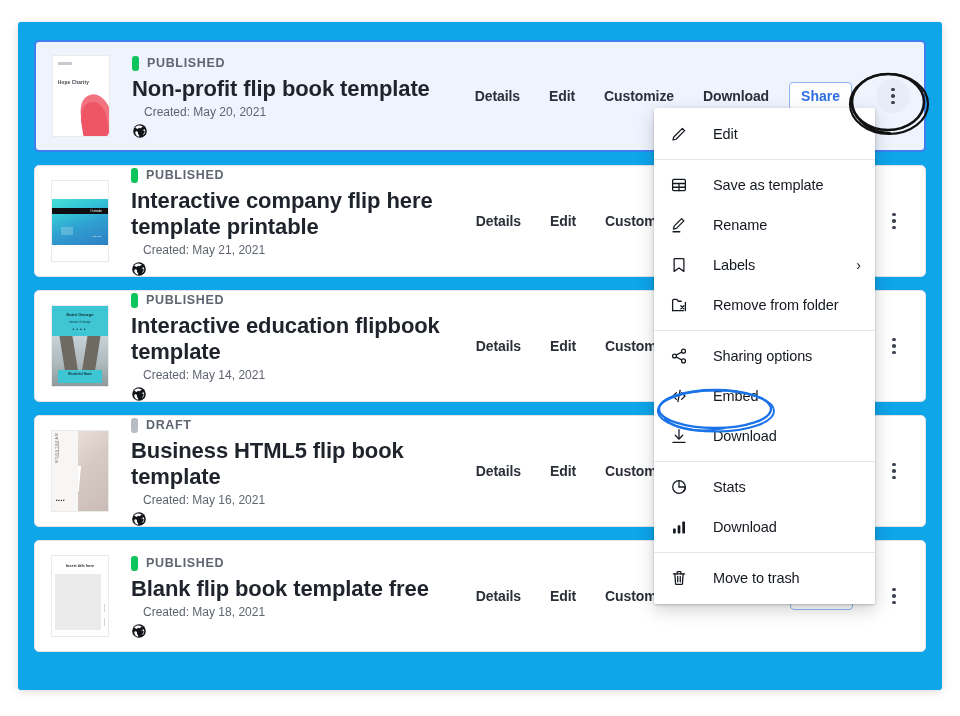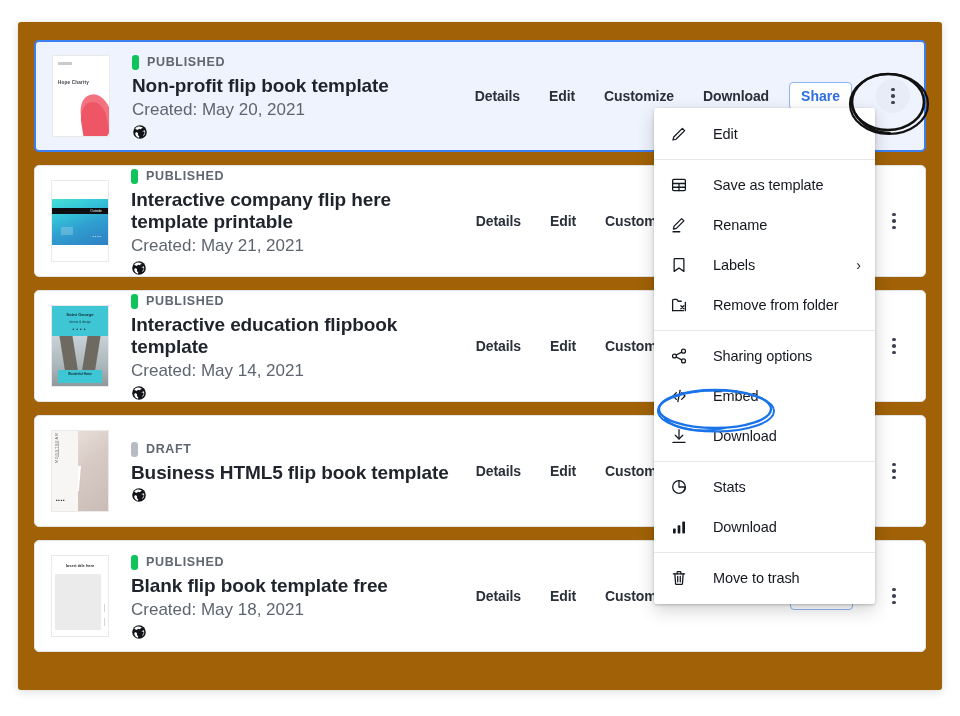--- a/index.html
+++ b/index.html
@@ -16,21 +16,21 @@
     position: relative;
   }
 
   
   #app-panel {
     position: absolute;
     left: 18px;
     top: 22px;
     width: 924px;
     height: 668px;
-    background: #a16207;
+    background: #0ea5e9;
     border-radius: 3px;
     box-shadow: 0 2px 10px rgba(0,0,0,0.13), 0 0 1px rgba(0,0,0,0.18);
     box-sizing: border-box;
     padding: 18px 16px 16px 16px;
   }
 
   
   #doc-list {
     position: relative;
   }
@@ -145,30 +145,31 @@
     display: inline-block;
   }
   .status-pill.draft { background: #b7bcc4; }
   .status-text {
     font-size: 12.5px;
     font-weight: 700;
     letter-spacing: 0.65px;
     color: #5f6571;
   }
   .doc-title {
-    font-size: 19px;
+    font-size: 22px;
     font-weight: 700;
     color: #1f232b;
     letter-spacing: -0.1px;
     margin-bottom: 3px;
   }
   .doc-created {
-    font-size: 17px;
+    font-size: 12px;
     color: #5f6570;
     margin-bottom: 4px;
+    margin-left: 12px;
   }
   .globe {
     width: 16px;
     height: 16px;
     display: block;
   }
 
   
   .doc-actions {
     flex: 0 0 auto;
@@ -396,20 +397,21 @@
      <div class="vtxt">MONSTREAM</div>
      <div class="dots4">▪▪▪▪</div>
    </div>
         </div>
     <div class="doc-meta">
       <div class="status-line">
         <span class="status-pill draft"></span>
         <span class="status-text">DRAFT</span>
       </div>
       <div class="doc-title">Business HTML5 flip book template</div>
+      <div class="doc-created">Created: May 16, 2021</div>
       <span><svg class="globe" viewBox="0 0 24 24">
               <circle cx="12" cy="12" r="10.2" fill="#111318"></circle>
               <path d="M5.2 7.6c1.8.3 2.1 1.4 3.4 1.2 1.2-.2 1-1.6 2.3-1.7 1.1-.1 1.3 1 2.4.7 1-.3.6-1.7 1.8-1.9.9-.2 1.6.5 2.2 1.1-1.4-2-3.8-3.3-6.3-3.3-2.3 0-4.4 1-5.8 2.6-.1.4 0 1 0 1.3z" fill="#fff"></path>
               <path d="M6.1 12.4c1.1-.6 2.3.3 2.8 1.3.5 1.1-.2 2.1.3 3.1.4.8 1.3 1 1.6 1.8.2.6-.1 1.3-.4 1.9-3-.6-5.3-3.2-5.6-6.4.3-.6.7-1.4 1.3-1.7z" fill="#fff"></path>
               <path d="M15.6 11.3c1 .1 2.1-.3 2.9.4.6.5.6 1.4.4 2.1-.3 1-1.2 1.6-1.6 2.5-.3.7-.2 1.6-.8 2.1 2-1.3 3.3-3.6 3.3-6.1 0-1.1-.2-2.1-.7-3-.9.6-2.3.9-3.5 2z" fill="#fff"></path>
             </svg></span>
     </div>
     <div class="doc-actions">
       <div class="action-link">Details</div>
           <div class="action-link">Edit</div>

